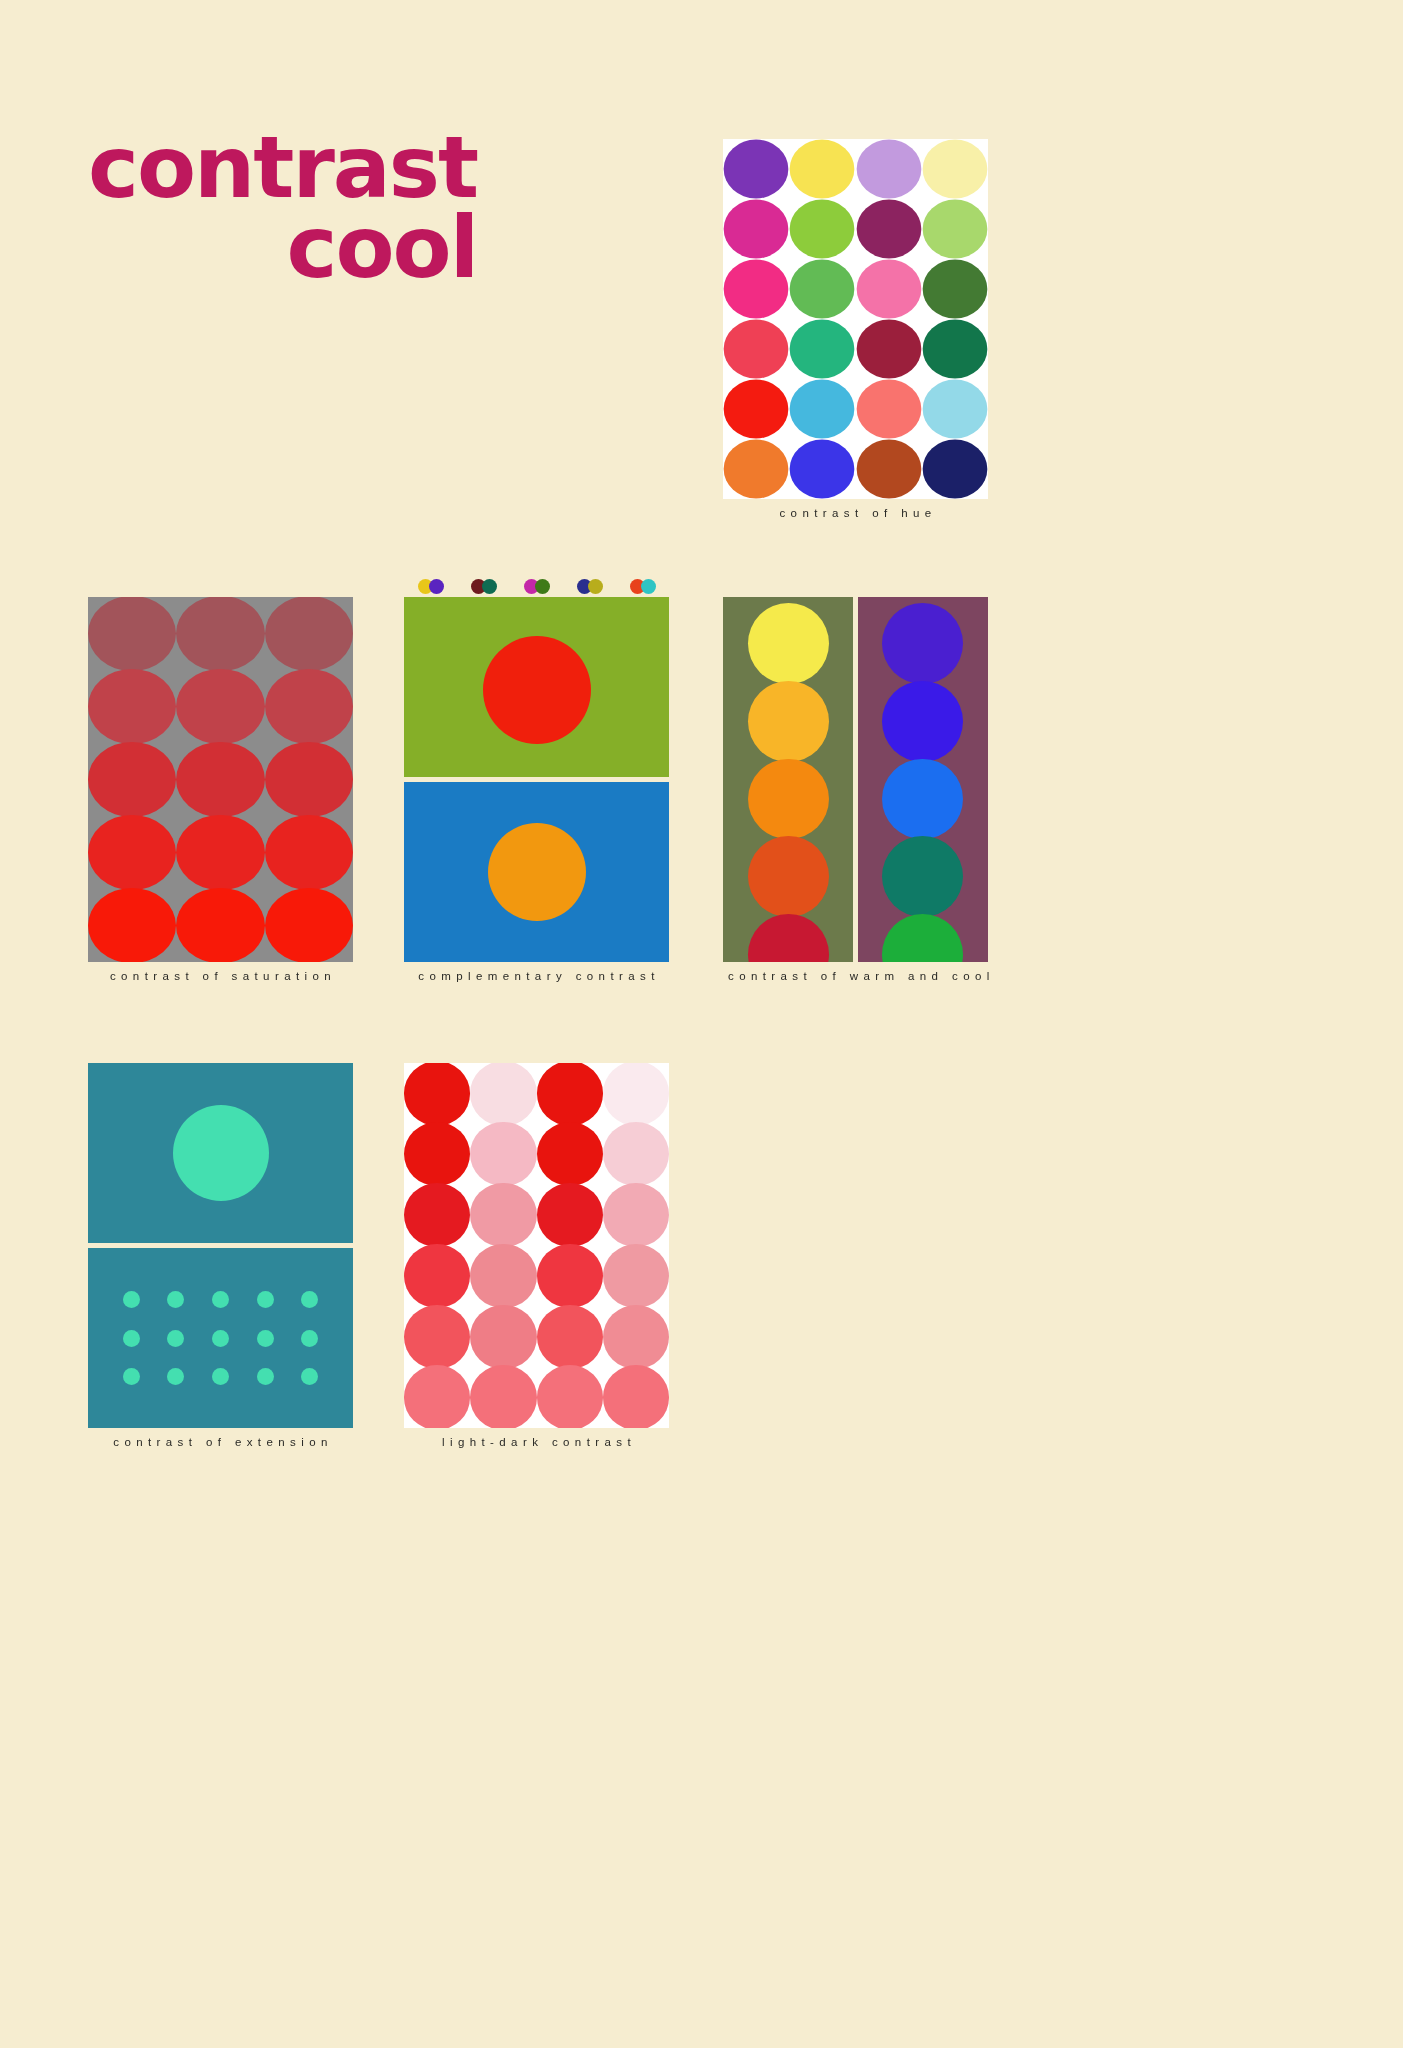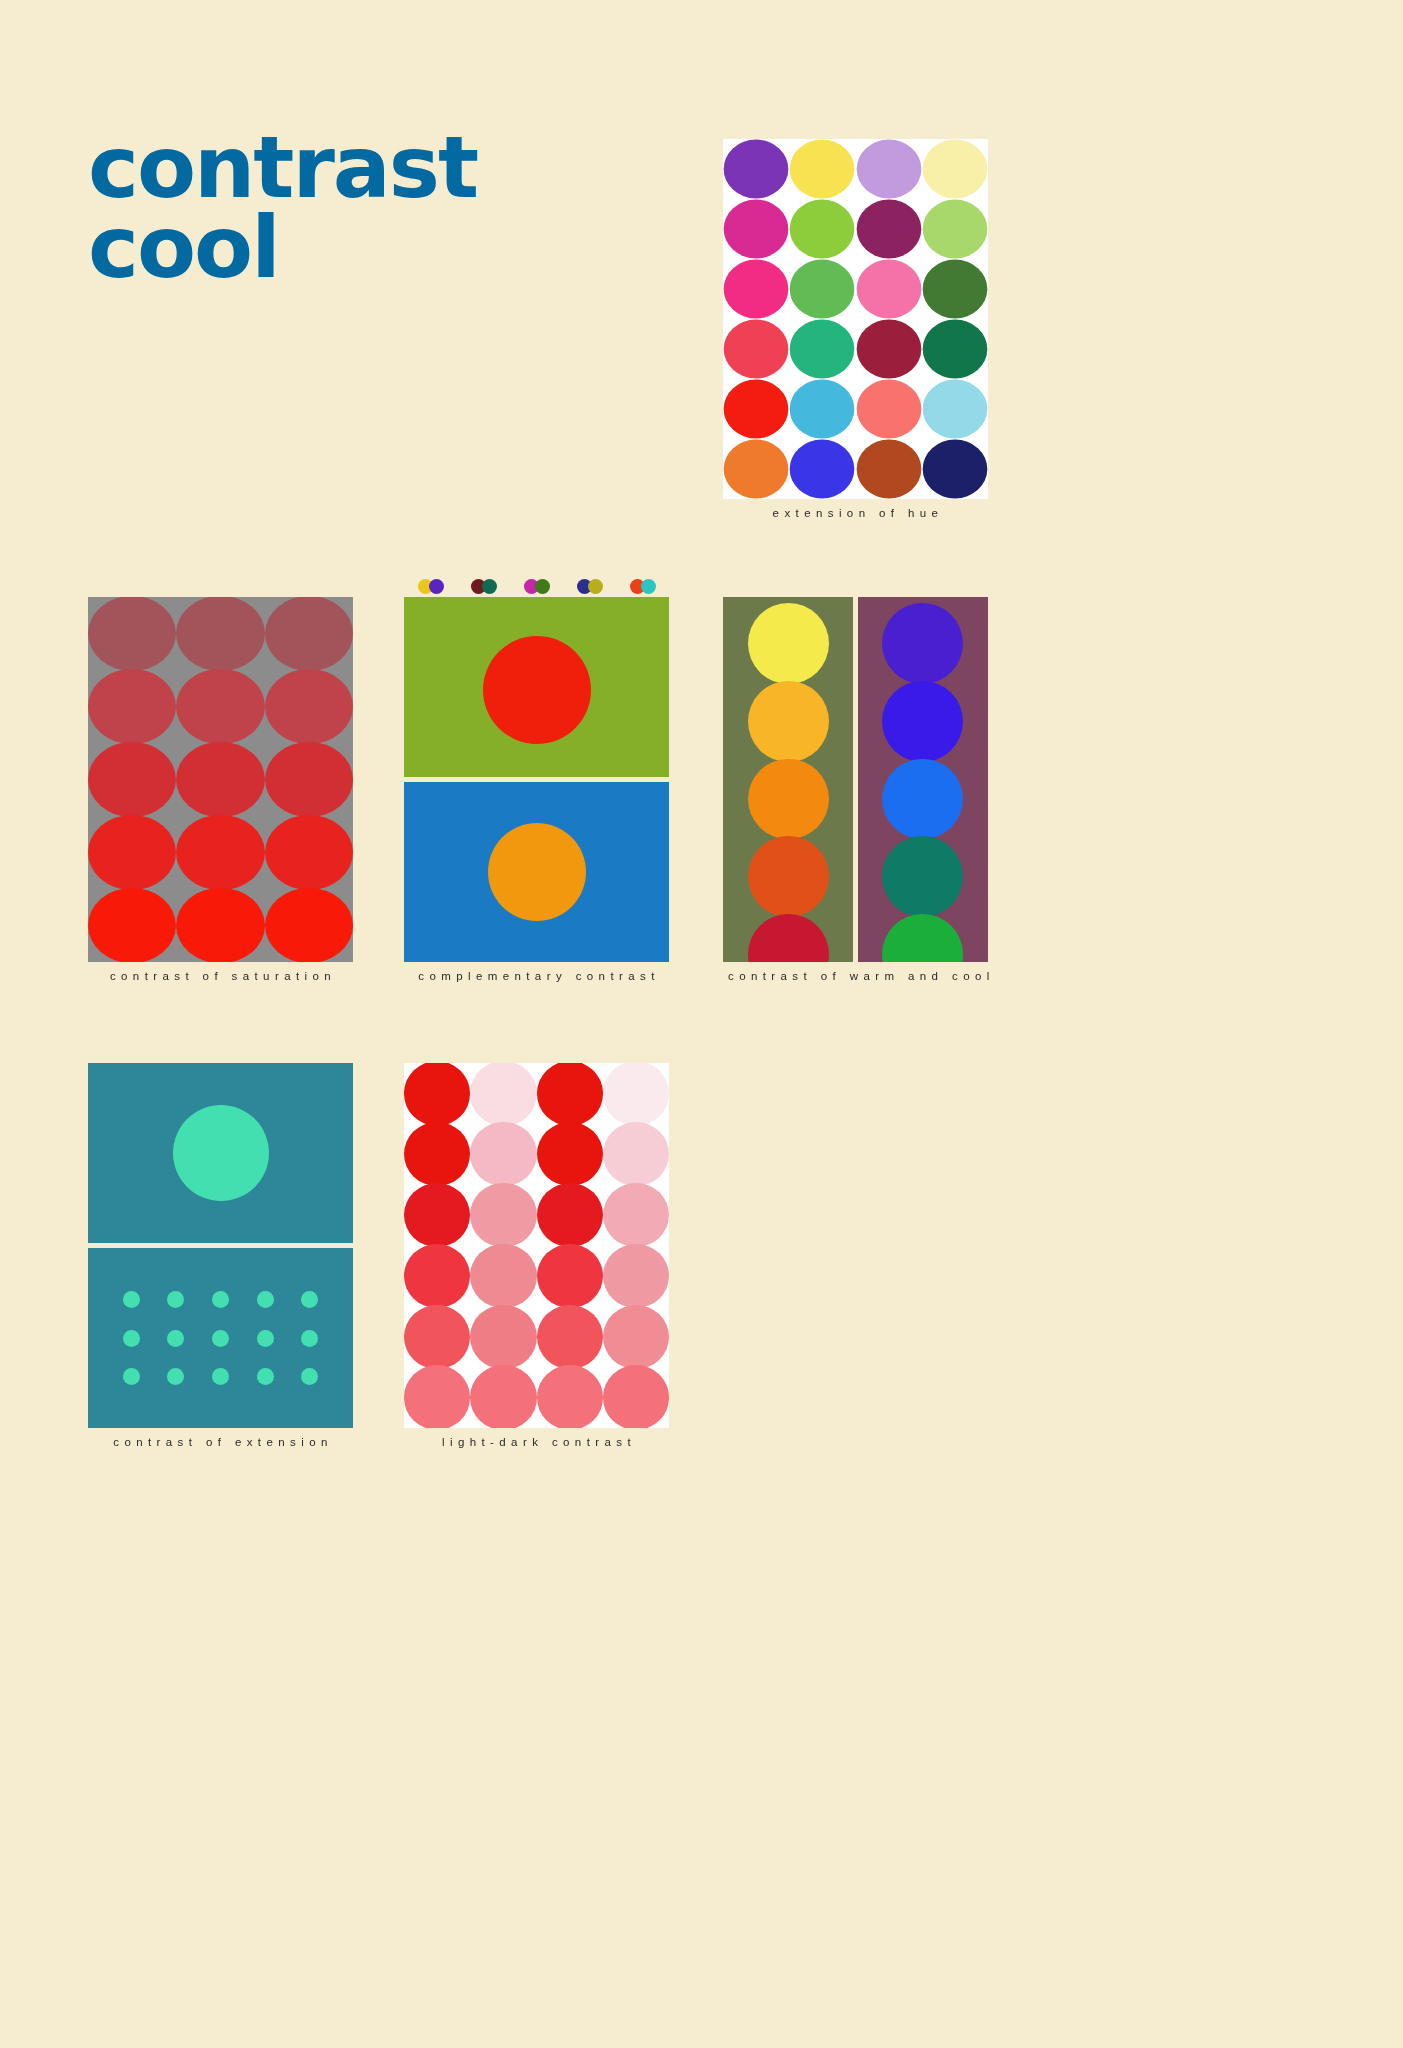--- a/index.html
+++ b/index.html
@@ -96,21 +96,21 @@
   .simq.tr{right:0;top:0;}
   .simq.bl{left:0;bottom:0;}
   .simq.br{right:0;bottom:0;}
   .simq i{position:absolute;left:50%;top:50%;transform:translate(-50%,-50%);width:54%;padding-bottom:54%;height:0;border-radius:50%;background:#9b9b9b;display:block;}
 </style>
 </head>
 <body style="background: rgb(246, 237, 208);">
 
 <div class="poster">
 
-  <div class="title" style="color: #0369a1;">
+  <div class="title" style="color: #be185d; text-align: right;">
     <div>contrast</div>
     <div>cool</div>
   </div>
 
   <div class="panel" id="hue-panel">
     <div class="art">
       <div class="huegrid" id="huegrid">
           <div class="huecell">
             <div class="huedot" style="background: rgb(123, 52, 181);"></div>
           </div>
@@ -178,21 +178,21 @@
             <div class="huedot" style="background: rgb(59, 53, 232);"></div>
           </div>
           <div class="huecell">
             <div class="huedot" style="background: rgb(178, 72, 31);"></div>
           </div>
           <div class="huecell">
             <div class="huedot" style="background: rgb(27, 32, 104);"></div>
           </div>
         </div>
     </div>
-    <div class="cap" style="top:368px;">extension of hue</div>
+    <div class="cap" style="top:368px;">contrast of hue</div>
   </div>
 
   <div class="panel" id="comp-panel">
     <div class="minidots" id="minidots">
         <div class="mdpair" style="left: 13.5px;">
           <i class="a" style="background: rgb(232, 198, 26);"></i>
           <i class="b" style="background: rgb(90, 36, 192);"></i>
         </div>
         <div class="mdpair" style="left: 66.5px;">
           <i class="a" style="background: rgb(110, 26, 30);"></i>

